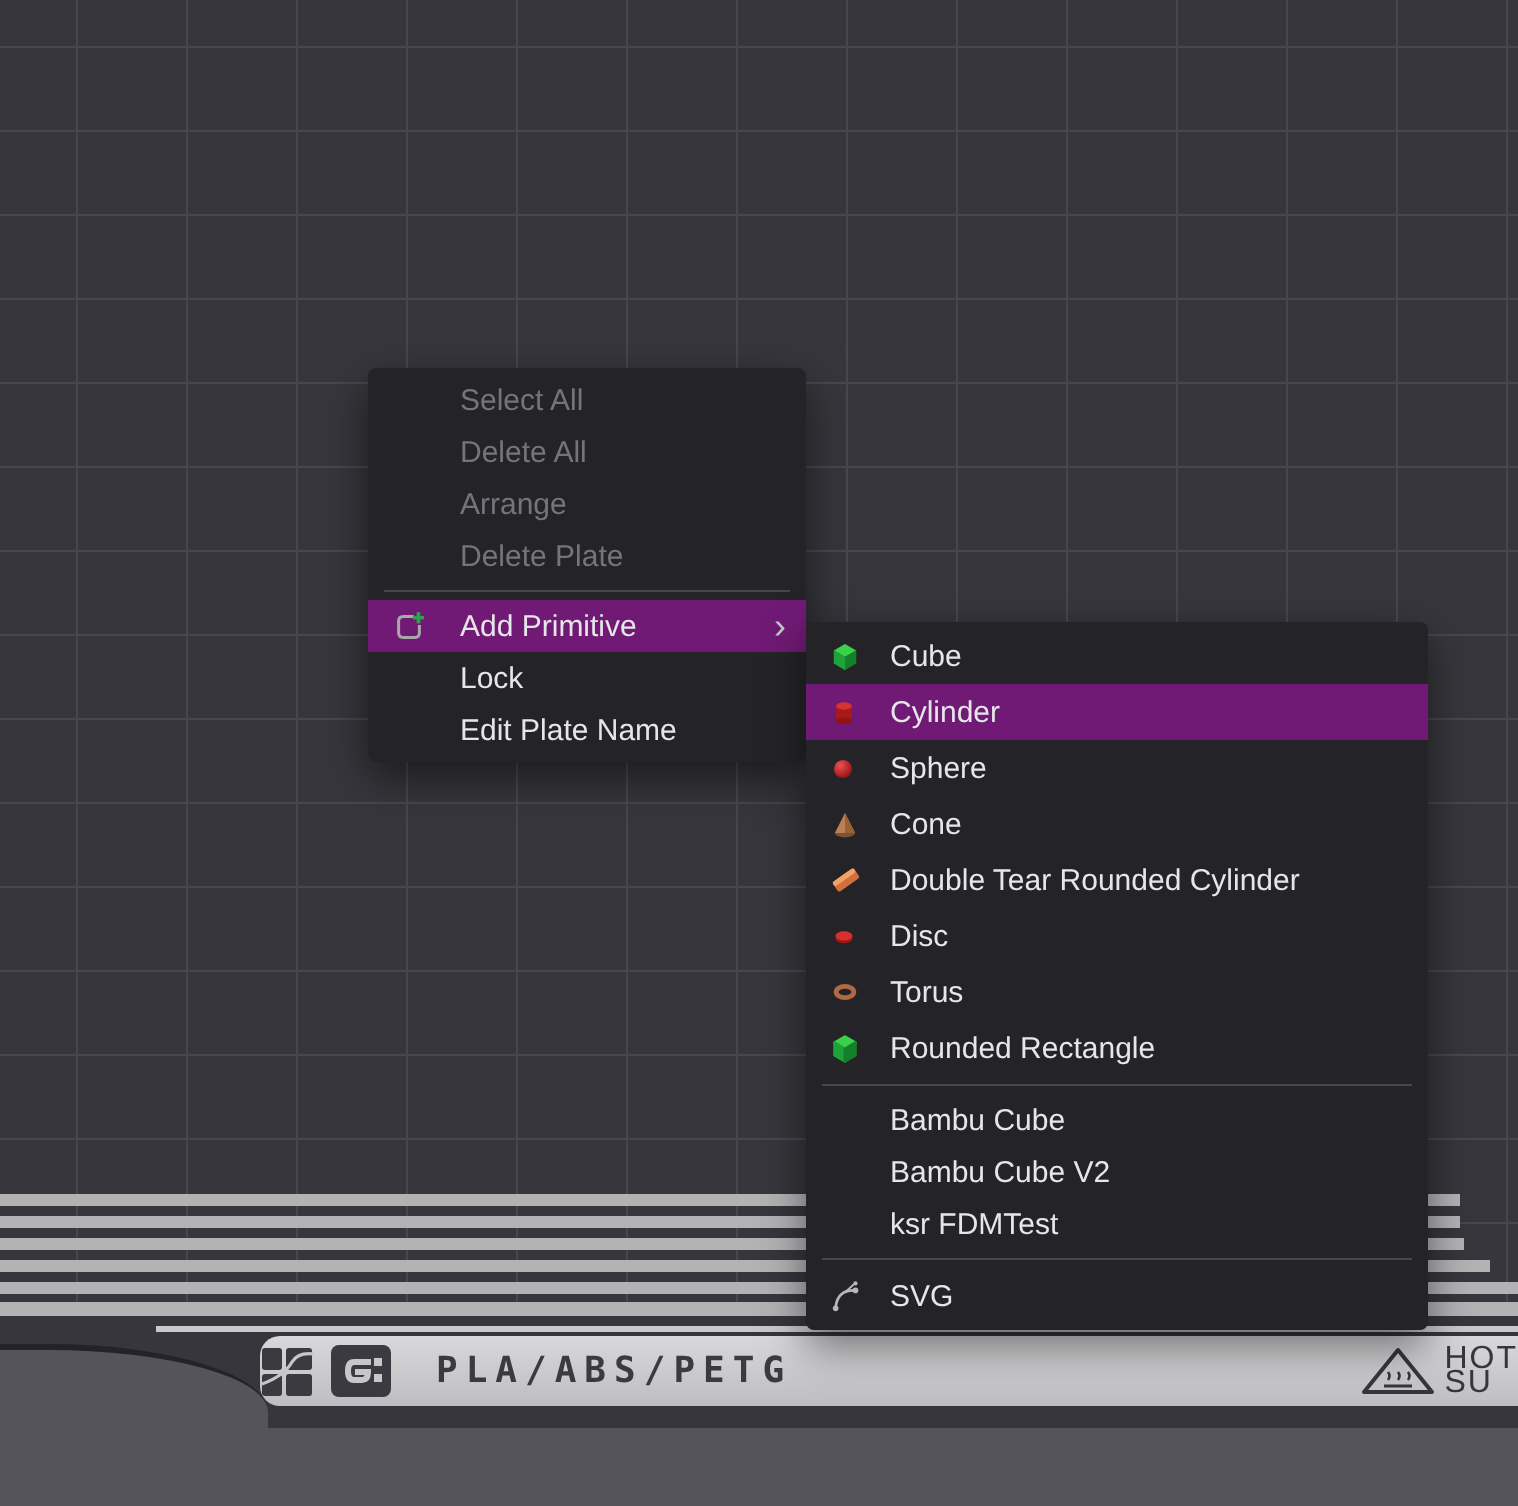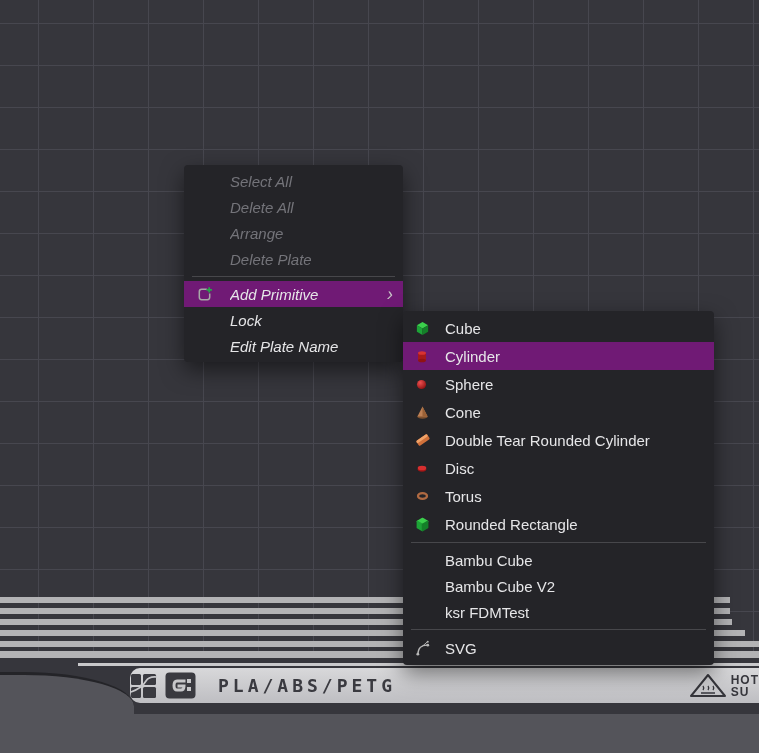--- a/index.html
+++ b/index.html
@@ -37,30 +37,30 @@
     padding-left:0;box-sizing:border-box;
   }
   .plate-strip .logo{flex:none;display:flex;align-items:center;}
   .material{
     margin-left:22px;flex:none;
     font-family:"DejaVu Sans Mono","Liberation Mono",monospace;
     font-weight:bold;font-size:18px;letter-spacing:4px;color:#3a3a40;white-space:nowrap;
   }
   .warning{margin-left:auto;flex:none;display:flex;align-items:center;gap:3px;}
   .warning-text{
-    font-weight:bold;font-size:12px;line-height:12px;letter-spacing:1px;
+    font-weight:normal;font-size:16px;line-height:12px;letter-spacing:1px;
     color:#36363c;white-space:nowrap;
   }
   
   .menu{
     position:absolute;background:#242428;border-radius:4px;
     box-shadow:0 8px 22px rgba(0,0,0,.5);
     padding:3px 0;box-sizing:border-box;z-index:10;
   }
-  #context-menu{left:184px;top:165px;width:219px;font-style:italic;}
+  #context-menu{left:184px;top:184px;width:219px;}
   #primitive-submenu{left:403px;top:311px;width:311px;z-index:11;}
   .mrow{
     display:flex;align-items:center;height:26px;
     padding:0 10px 0 12px;font-size:15px;color:#e6e6e8;cursor:default;white-space:nowrap;
   }
   #primitive-submenu .mrow.prim{height:28px;}
   #primitive-submenu .mrow.svgrow{height:28px;}
   .mrow.disabled{color:#74747a;}
   .mrow.hover{background:#701a75;}
   .micon{width:34px;flex:none;display:flex;align-items:center;}

